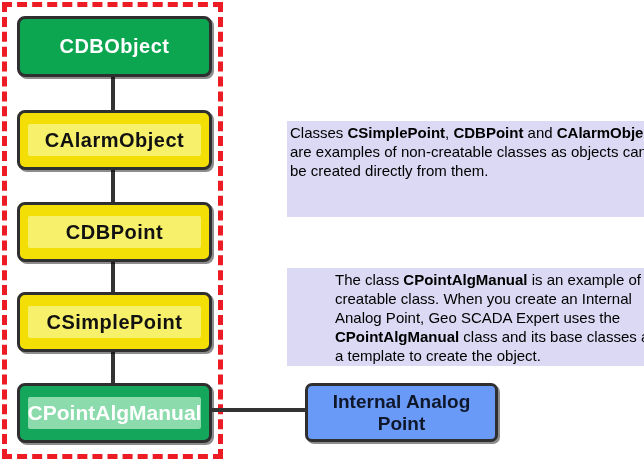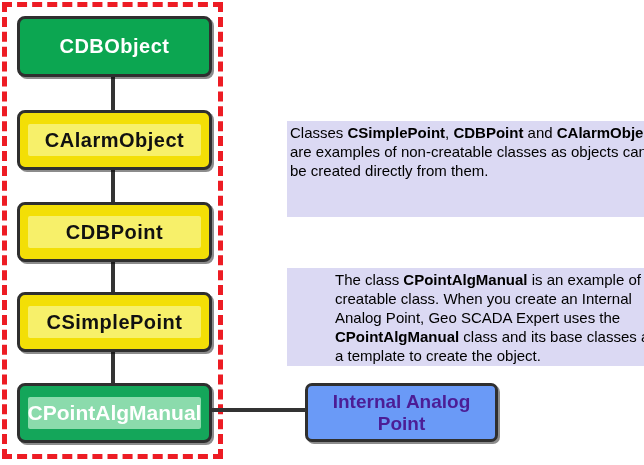--- a/index.html
+++ b/index.html
@@ -108,21 +108,21 @@
     box-shadow: 2px 2px 0 rgba(0,0,0,0.45);
     display: flex;
     align-items: center;
     justify-content: center;
     text-align: center;
     z-index: 2;
   }
   .instance-box .box-label {
     font-weight: bold;
     font-size: 19px;
-    color: #4c1d95;
+    color: #0f172a;
     line-height: 1.15;
     padding: 0 22px;
   }
 
   
   .note {
     position: absolute;
     box-sizing: border-box;
     background: #DBD9F3;
     color: #000000;

